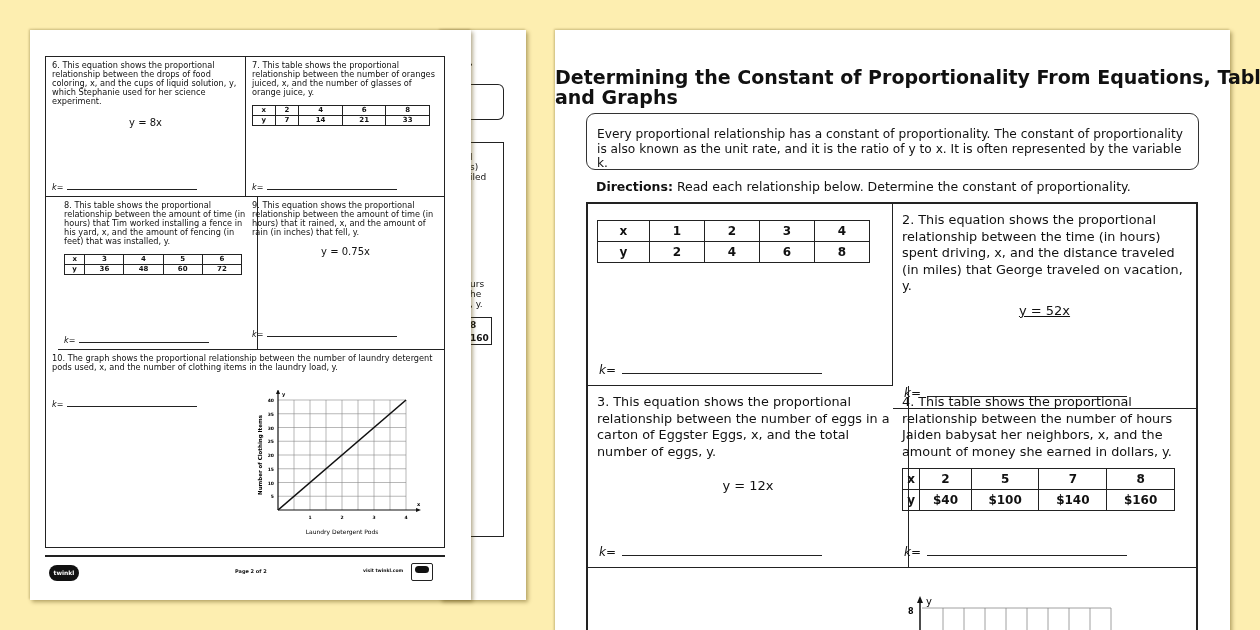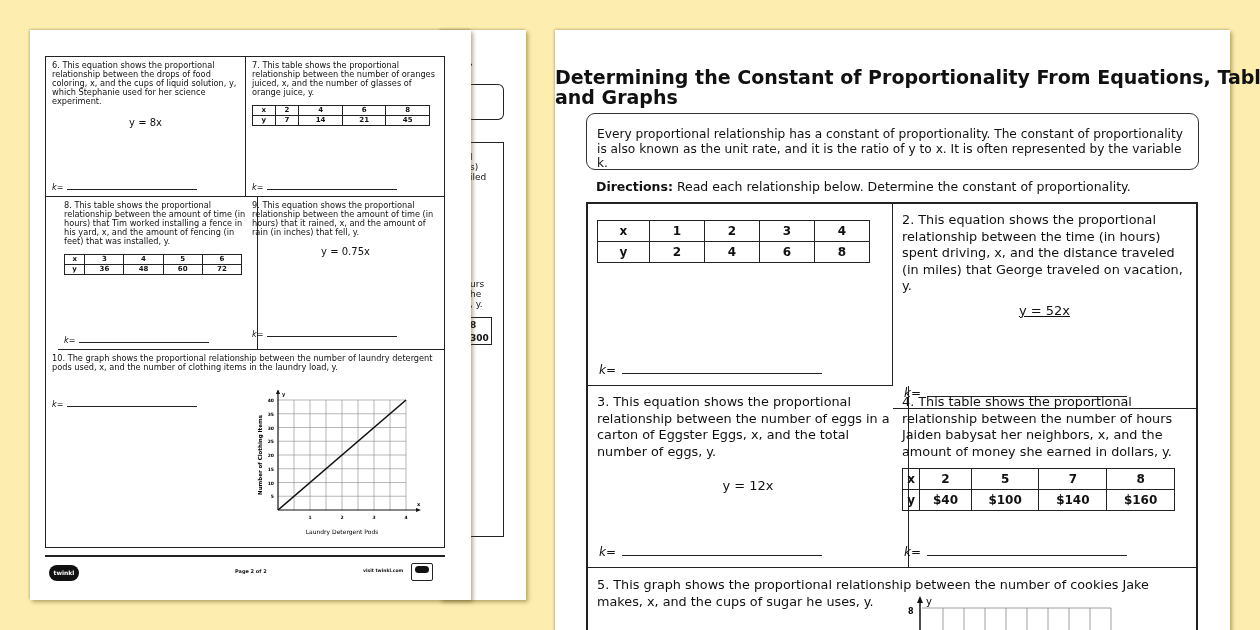--- a/index.html
+++ b/index.html
@@ -71,21 +71,21 @@
   <div class="box" style="left:14px; top:54px; width:50px; height:36px; border-radius:0 6px 6px 0; border-left:none;"></div>
   <div class="box" style="left:14px; top:112px; width:50px; height:395px; border-left:none;"></div>
   <div class="frag" style="top:122px;">l</div>
   <div class="frag" style="top:132px;">s)</div>
   <div class="frag" style="top:142px;">iled</div>
   <div class="frag" style="top:249px;">urs</div>
   <div class="frag" style="top:259px;">he</div>
   <div class="frag" style="top:269px;">, y.</div>
   <div class="box" style="left:14px; top:287px; width:38px; height:28px; border-left:none;"></div>
   <div class="frag" style="top:290px; font-weight:bold;">8</div>
-  <div class="frag" style="top:303px; font-weight:bold;">300</div>
+  <div class="frag" style="top:303px; font-weight:bold;">160</div>
 </div>
 
 <div class="page" id="left-page">
   <div class="grid">
 
     <div class="lcell" style="left:0; top:0; width:200px; height:140px;">
       <div><span>6.</span> <span>This equation shows the proportional relationship between the drops of food coloring, x, and the cups of liquid solution, y, which Stephanie used for her science experiment.</span></div>
       <div class="eq">y = 8x</div>
       <div class="kline"><span>k=</span><span class="u"></span></div>
     </div>
@@ -99,21 +99,21 @@
               <td>2</td>
               <td>4</td>
               <td>6</td>
               <td>8</td>
             </tr>
         <tr>
               <td>y</td>
               <td>7</td>
               <td>14</td>
               <td>21</td>
-              <td>45</td>
+              <td>33</td>
             </tr>
       </tbody>
         </table>
       <div class="kline"><span>k=</span><span class="u"></span></div>
     </div>
 
     <div class="lcell" style="left:12px; top:140px; width:200px; height:153px;">
       <div><span>8.</span> <span>This table shows the proportional relationship between the amount of time (in hours) that Tim worked installing a fence in his yard, x, and the amount of fencing (in feet) that was installed, y.</span></div>
       <table class="ltab">
         <tbody>
@@ -252,21 +252,20 @@
               <td>$100</td>
               <td>$140</td>
               <td>$160</td>
             </tr>
       </tbody>
         </table>
       <div class="kline"><span>k=</span><span class="u"></span></div>
     </div>
 
     <div class="rcell" style="left:0; top:364px; width:608px; height:80px; border-right:none; border-bottom:none; padding-top:9px;">
-      <div style="width:575px;"><span>5.</span> <span>This graph shows the proportional relationship between the number of cookies Jake makes, x, and the cups of sugar he uses, y.</span></div>
       <svg id="cookie-graph" width="260" height="50" style="position:absolute; left:320px; top:26px;">
         <text x="18" y="11" font-size="10" font-family="DejaVu Sans, sans-serif">y</text>
         <text x="0" y="20" font-size="8" font-weight="bold" font-family="DejaVu Sans, sans-serif">8</text>
         <line x1="12" y1="50" x2="12" y2="6" stroke="#111" stroke-width="1.5"></line>
         <polygon points="12,2 9,9 15,9" fill="#111"></polygon>
         <g id="cookie-grid">
             <line x1="14" y1="14" x2="203" y2="14" stroke="#888" stroke-width="0.8"></line>
             <line x1="35" y1="14" x2="35" y2="50" stroke="#888" stroke-width="0.8"></line>
             <line x1="56" y1="14" x2="56" y2="50" stroke="#888" stroke-width="0.8"></line>
             <line x1="77" y1="14" x2="77" y2="50" stroke="#888" stroke-width="0.8"></line>

